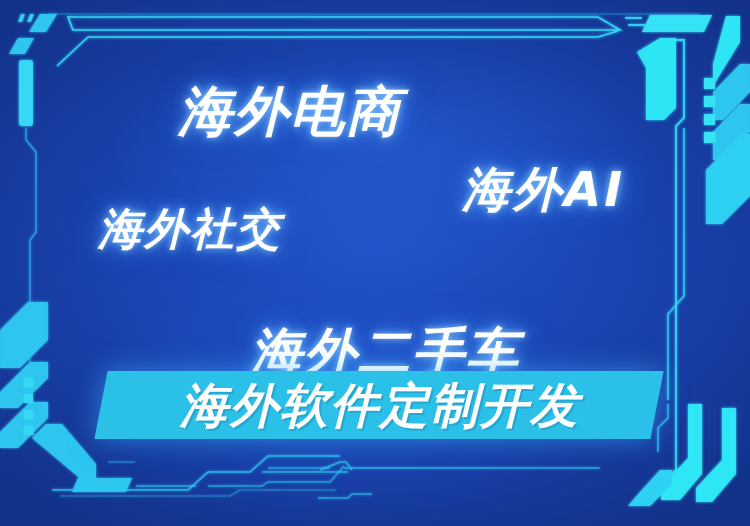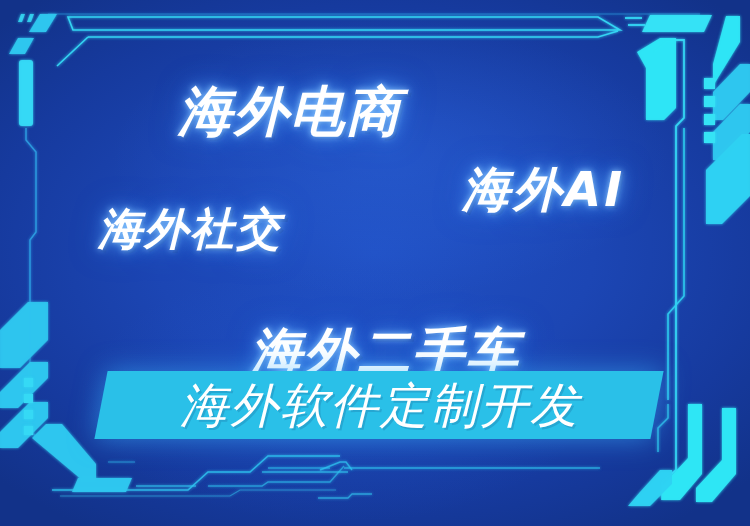--- a/index.html
+++ b/index.html
@@ -61,21 +61,21 @@
     transform: skewX(-11deg);
     box-shadow: 0 0 26px rgba(60,180,255,0.55);
   }
   .ribbon-label {
     position: absolute;
     left: 118px; top: 377px;
     width: 524px; height: 58px;
     display: flex; align-items: center; justify-content: center;
     color: #ffffff;
     font-size: 48px;
-    font-weight: 400;
+    font-weight: 700;
     font-style: italic;
     letter-spacing: 2px;
     white-space: nowrap;
     font-family: "DejaVu Sans", "Liberation Sans", sans-serif;
     text-shadow: 2px 2px 0 rgba(30,120,170,0.35);
   }
 </style>
 </head>
 <body>
 

